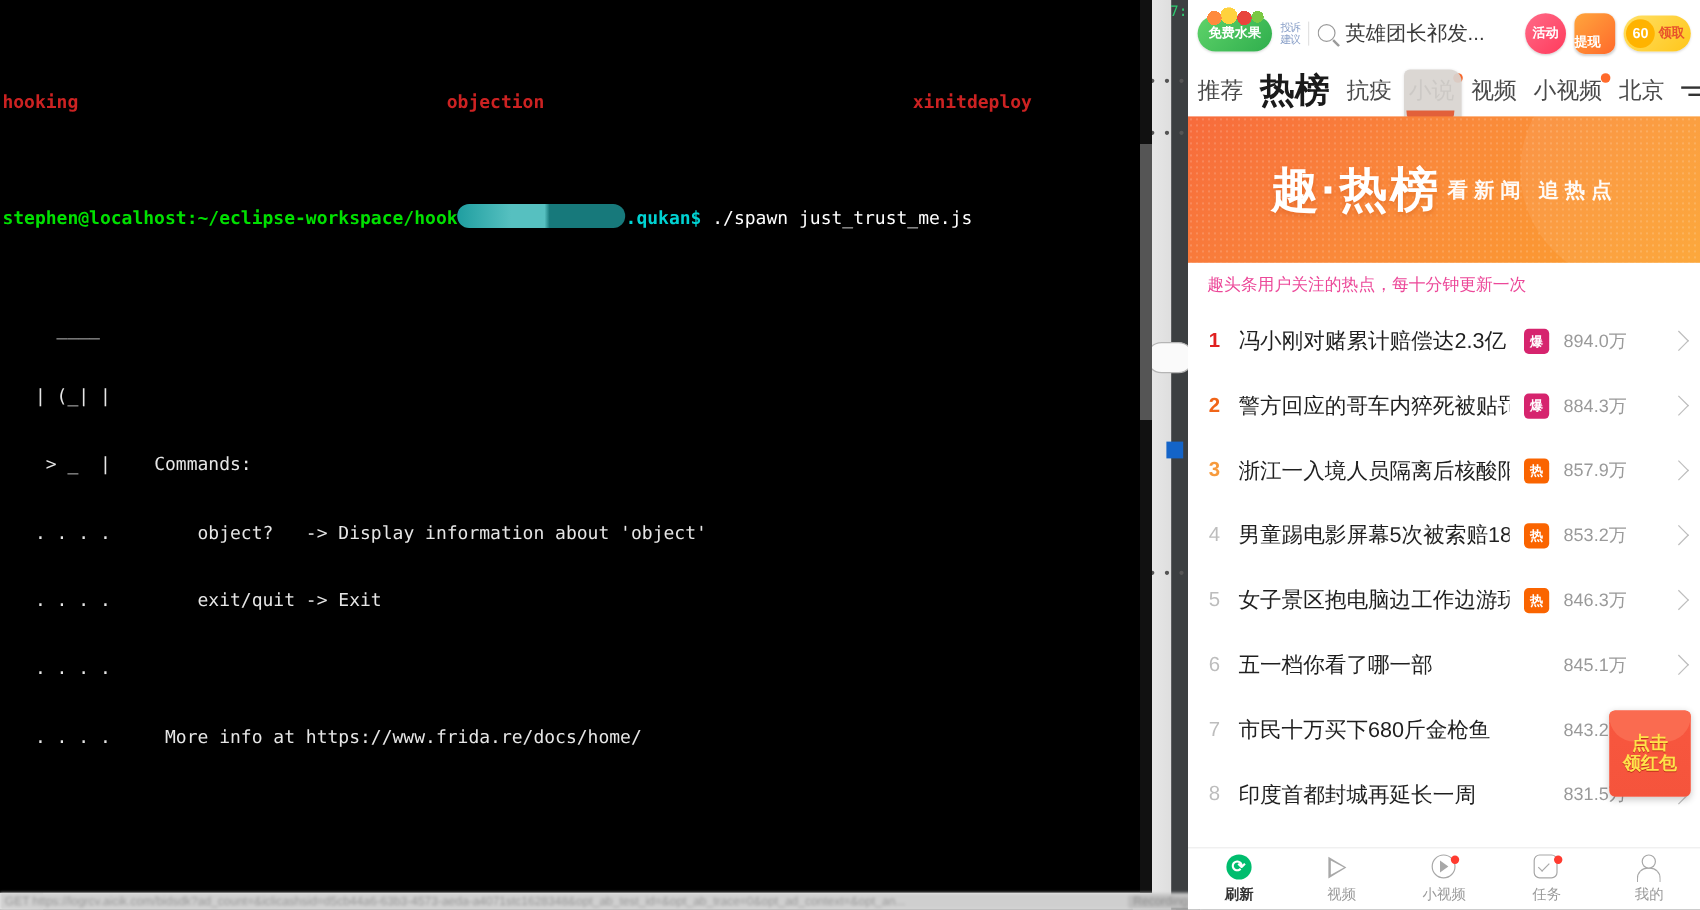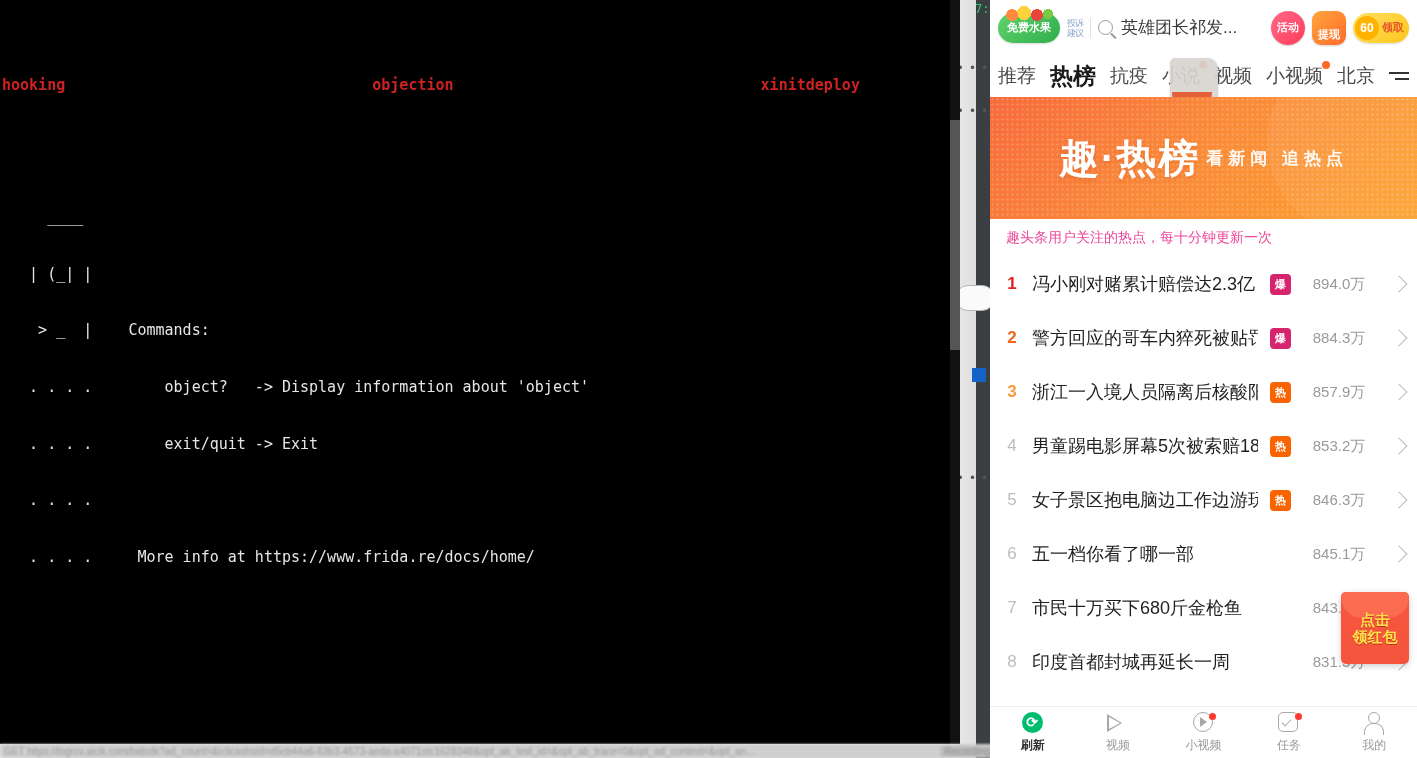--- a/index.html
+++ b/index.html
@@ -144,21 +144,21 @@
   }
   .ic-round {
     width: 34px; height: 34px; border-radius: 50%; flex: 0 0 auto;
     display: flex; align-items: center; justify-content: center;
     color: #fff; font-size: 11px; font-weight: bold;
     background: linear-gradient(135deg,#ff6a88,#ff3b5c);
     box-shadow: 0 1px 2px rgba(0,0,0,.18);
   }
   .ic-sq {
     width: 34px; height: 34px; border-radius: 9px; flex: 0 0 auto;
-    display: flex; align-items: flex-end; justify-content: center;
+    display: flex; align-items: flex-end; 
     padding-bottom: 3px;
     color: #fff; font-size: 11px; font-weight: bold;
     background: linear-gradient(135deg,#ffa63d,#ff6a2b);
     box-shadow: 0 1px 2px rgba(0,0,0,.18);
   }
   .ic-pill {
     height: 30px; border-radius: 15px; flex: 0 0 auto;
     display: flex; align-items: center; gap: 3px; padding: 0 5px 0 2px;
     background: linear-gradient(135deg,#ffe066,#ffc61a);
     box-shadow: 0 1px 2px rgba(0,0,0,.15);
@@ -169,21 +169,21 @@
     display: flex; align-items: center; justify-content: center;
   }
   .ic-pill .lbl { color: #e8542b; font-size: 11px; font-weight: bold; }
 
   
   .tabs {
     height: 42px; display: flex; align-items: center; gap: 14px;
     padding: 0 8px; position: relative; background: #fff;
   }
   .tab { font-size: 19px; color: #4a4a4a; white-space: nowrap; }
-  .tab.active { font-size: 23px; font-weight: bold; color: #1a1a1a; }
+  .tab.active { font-size: 29px; font-weight: bold; color: #1a1a1a; }
   .tab-wrap { position: relative; }
   .dot-red {
     position: absolute; top: -2px; right: -7px;
     width: 8px; height: 8px; border-radius: 50%; background: #ff6a2b;
   }
   .hamburger {
     margin-left: auto; width: 20px; flex: 0 0 auto;
   }
   .hamburger i {
     display: block; height: 2px; background: #333; margin: 4px 0;
@@ -255,21 +255,21 @@
   }
   .hot-tag {
     flex: 0 0 auto; width: 21px; height: 21px; border-radius: 4px;
     color: #fff; font-size: 11px; font-weight: bold;
     display: flex; align-items: center; justify-content: center;
   }
   .hot-tag.bao { background: #d6246e; }
   .hot-tag.re  { background: #fa6400; }
   .hot-tag.none { background: transparent; }
   .rank-cnt {
-    flex: 0 0 auto; width: 72px; text-align: center;
+    flex: 0 0 auto; width: 72px; text-align: left;
     font-size: 15px; color: #9a9a9a;
   }
   .chev {
     flex: 0 0 auto; width: 12px; height: 12px; margin-left: 6px;
     border-top: 1.6px solid #bdbdbd; border-right: 1.6px solid #bdbdbd;
     transform: rotate(45deg);
   }
 
   
   .redpacket {
@@ -380,20 +380,21 @@
   <div class="bg-dots" style="left:958px; top:60px;">• • •</div>
   <div class="bg-dots" style="left:958px; top:103px;">• • •</div>
   <div class="bg-dots" style="left:958px; top:470px;">• • •</div>
 
   <div class="terminal">
 
     
     <div class="t-line"><span class="c-red c-bold">hooking</span><span>                                  </span><span class="c-red c-bold">objection</span><span>                                  </span><span class="c-red c-bold">xinitdeploy</span></div>
 
     
+    <div class="t-line"><span class="c-green c-bold">stephen@localhost:~/eclipse-workspace/hook</span><span class="redact" style="width:140px;"></span><span class="c-cyan c-bold">.qukan$</span><span class="c-white"> </span><span class="c-white">./spawn just_trust_me.js</span></div>
 
     
     <div class="t-line">     ____</div>
     <div class="t-line">   | (_| |</div>
     <div class="t-line"><span>    &gt; _  |</span><span>    </span><span>Commands:</span></div>
     <div class="t-line"><span>   . . . .</span><span>        </span><span>object?   -&gt; Display information about 'object'</span></div>
     <div class="t-line"><span>   . . . .</span><span>        </span><span>exit/quit -&gt; Exit</span></div>
     <div class="t-line">   . . . .</div>
     <div class="t-line"><span>   . . . .</span><span>     </span><span>More info at https://www.frida.re/docs/home/</span></div>
 

